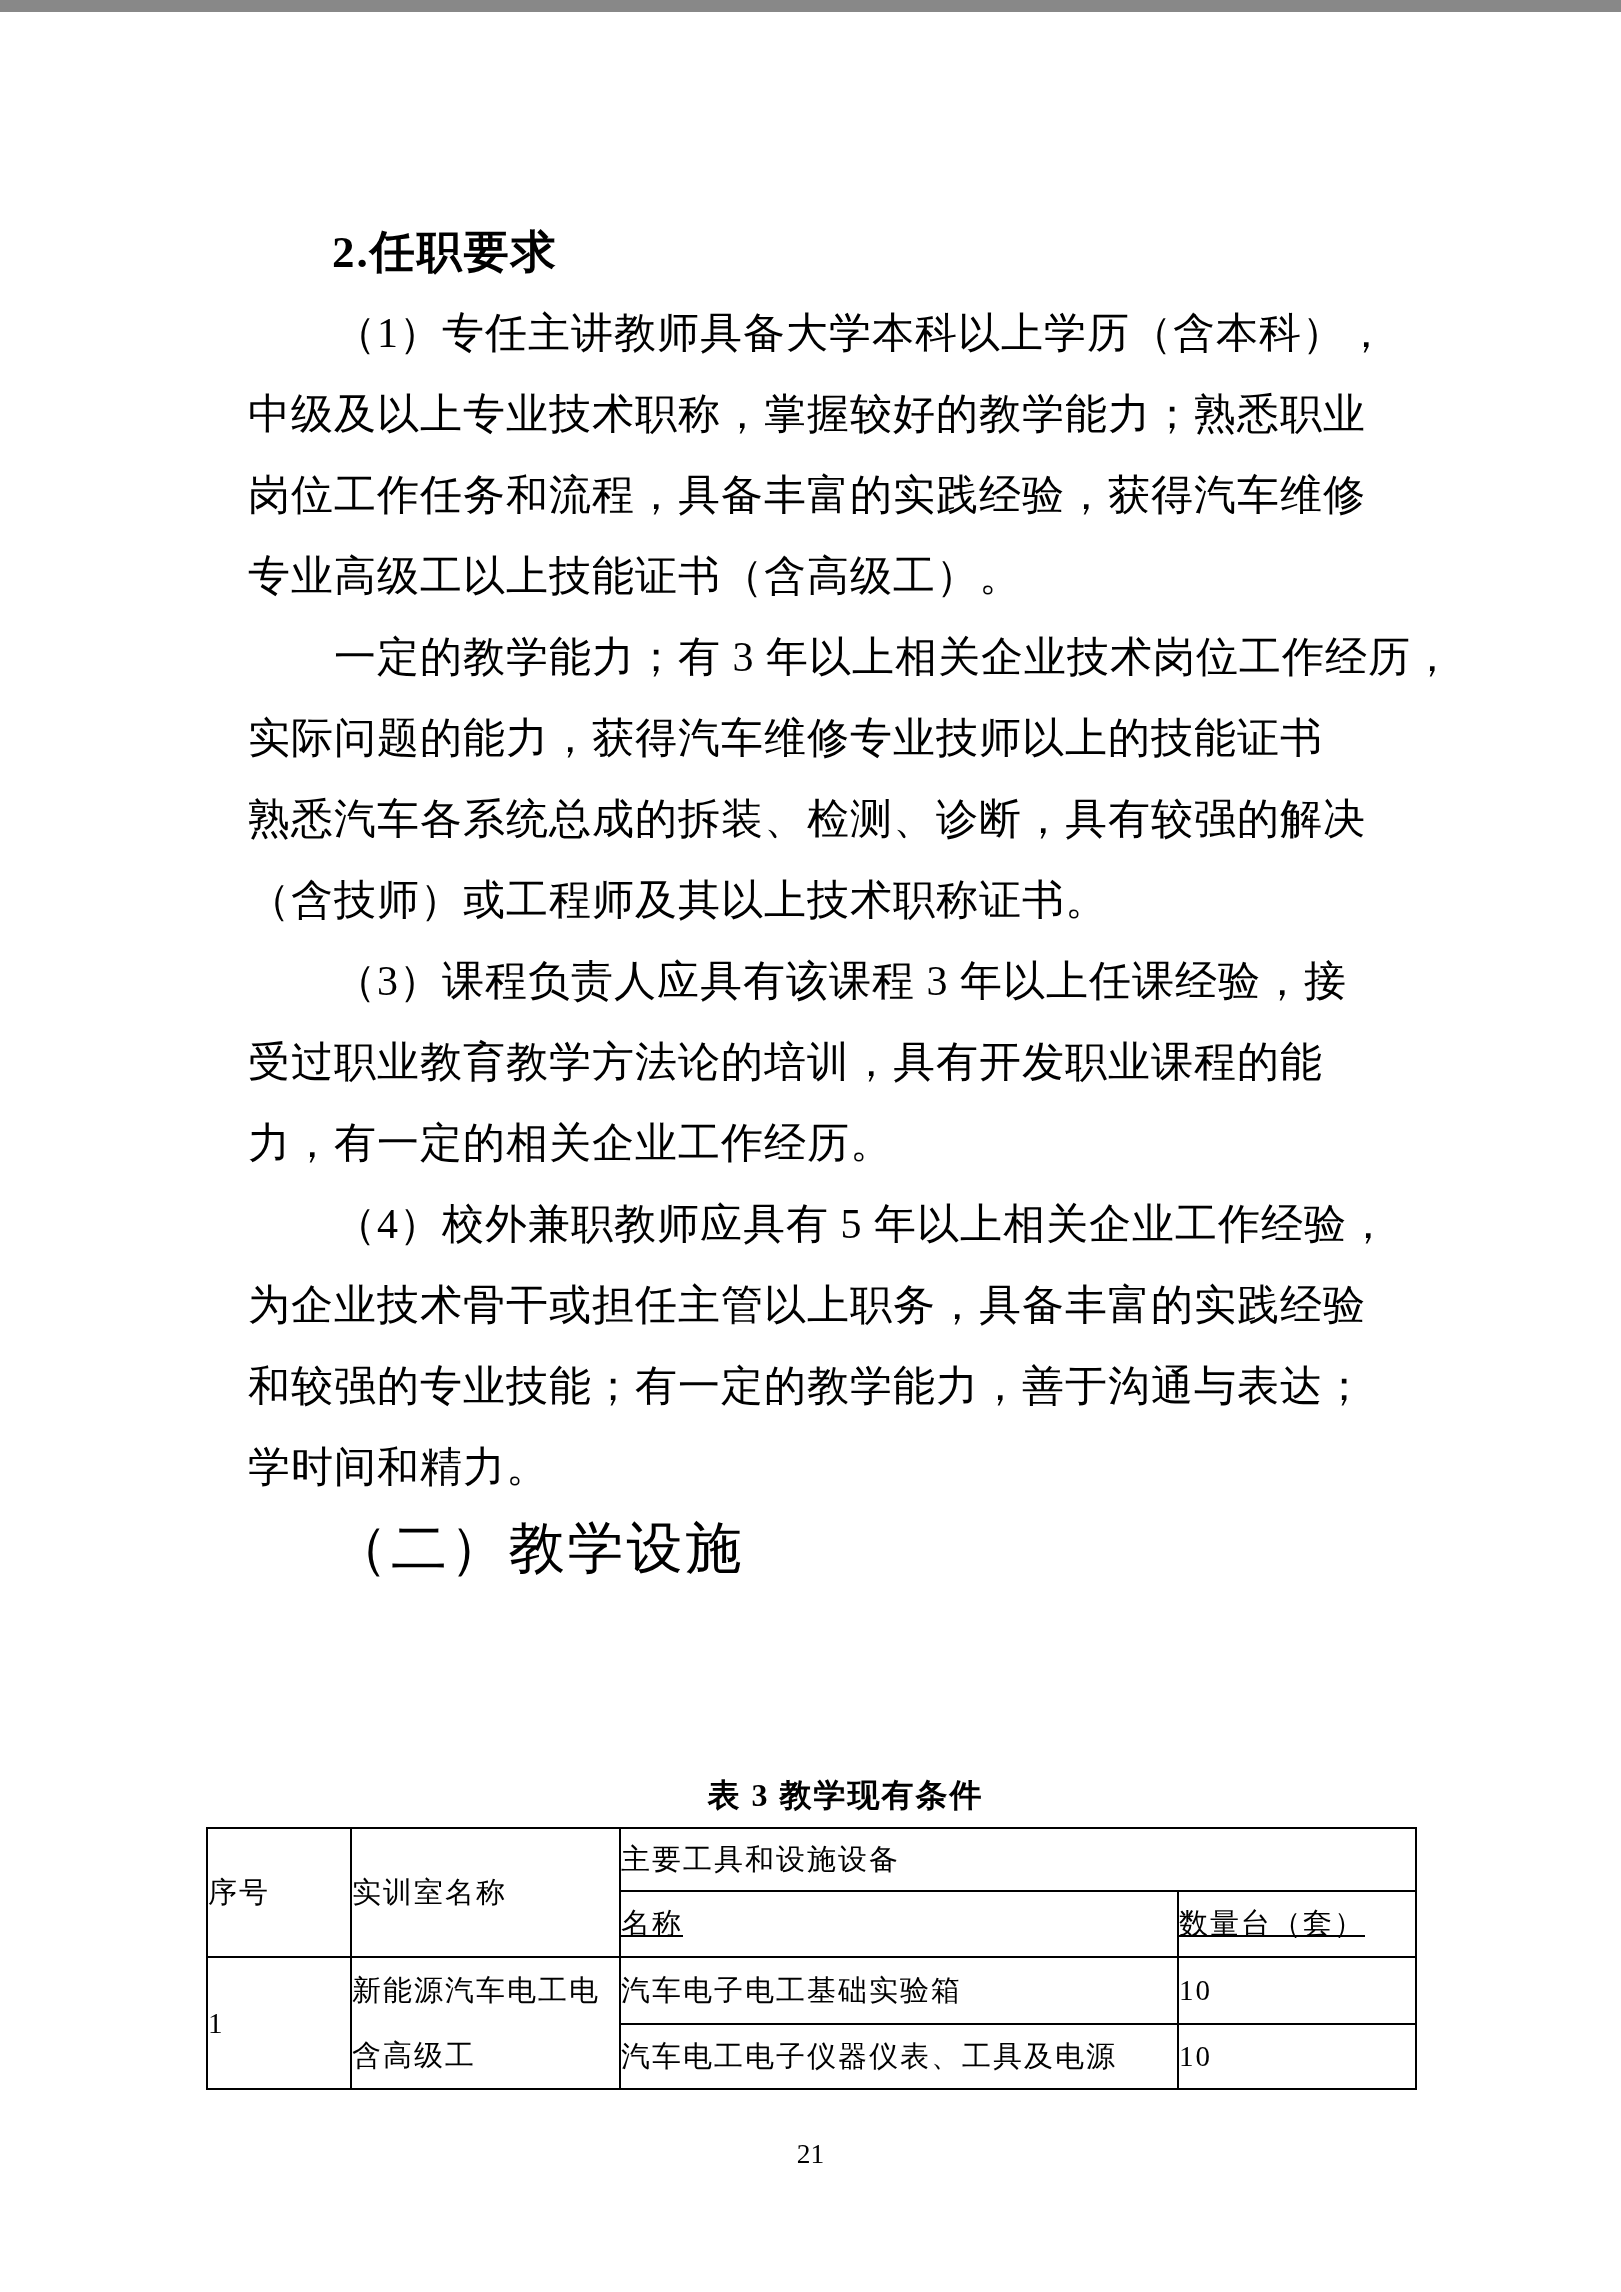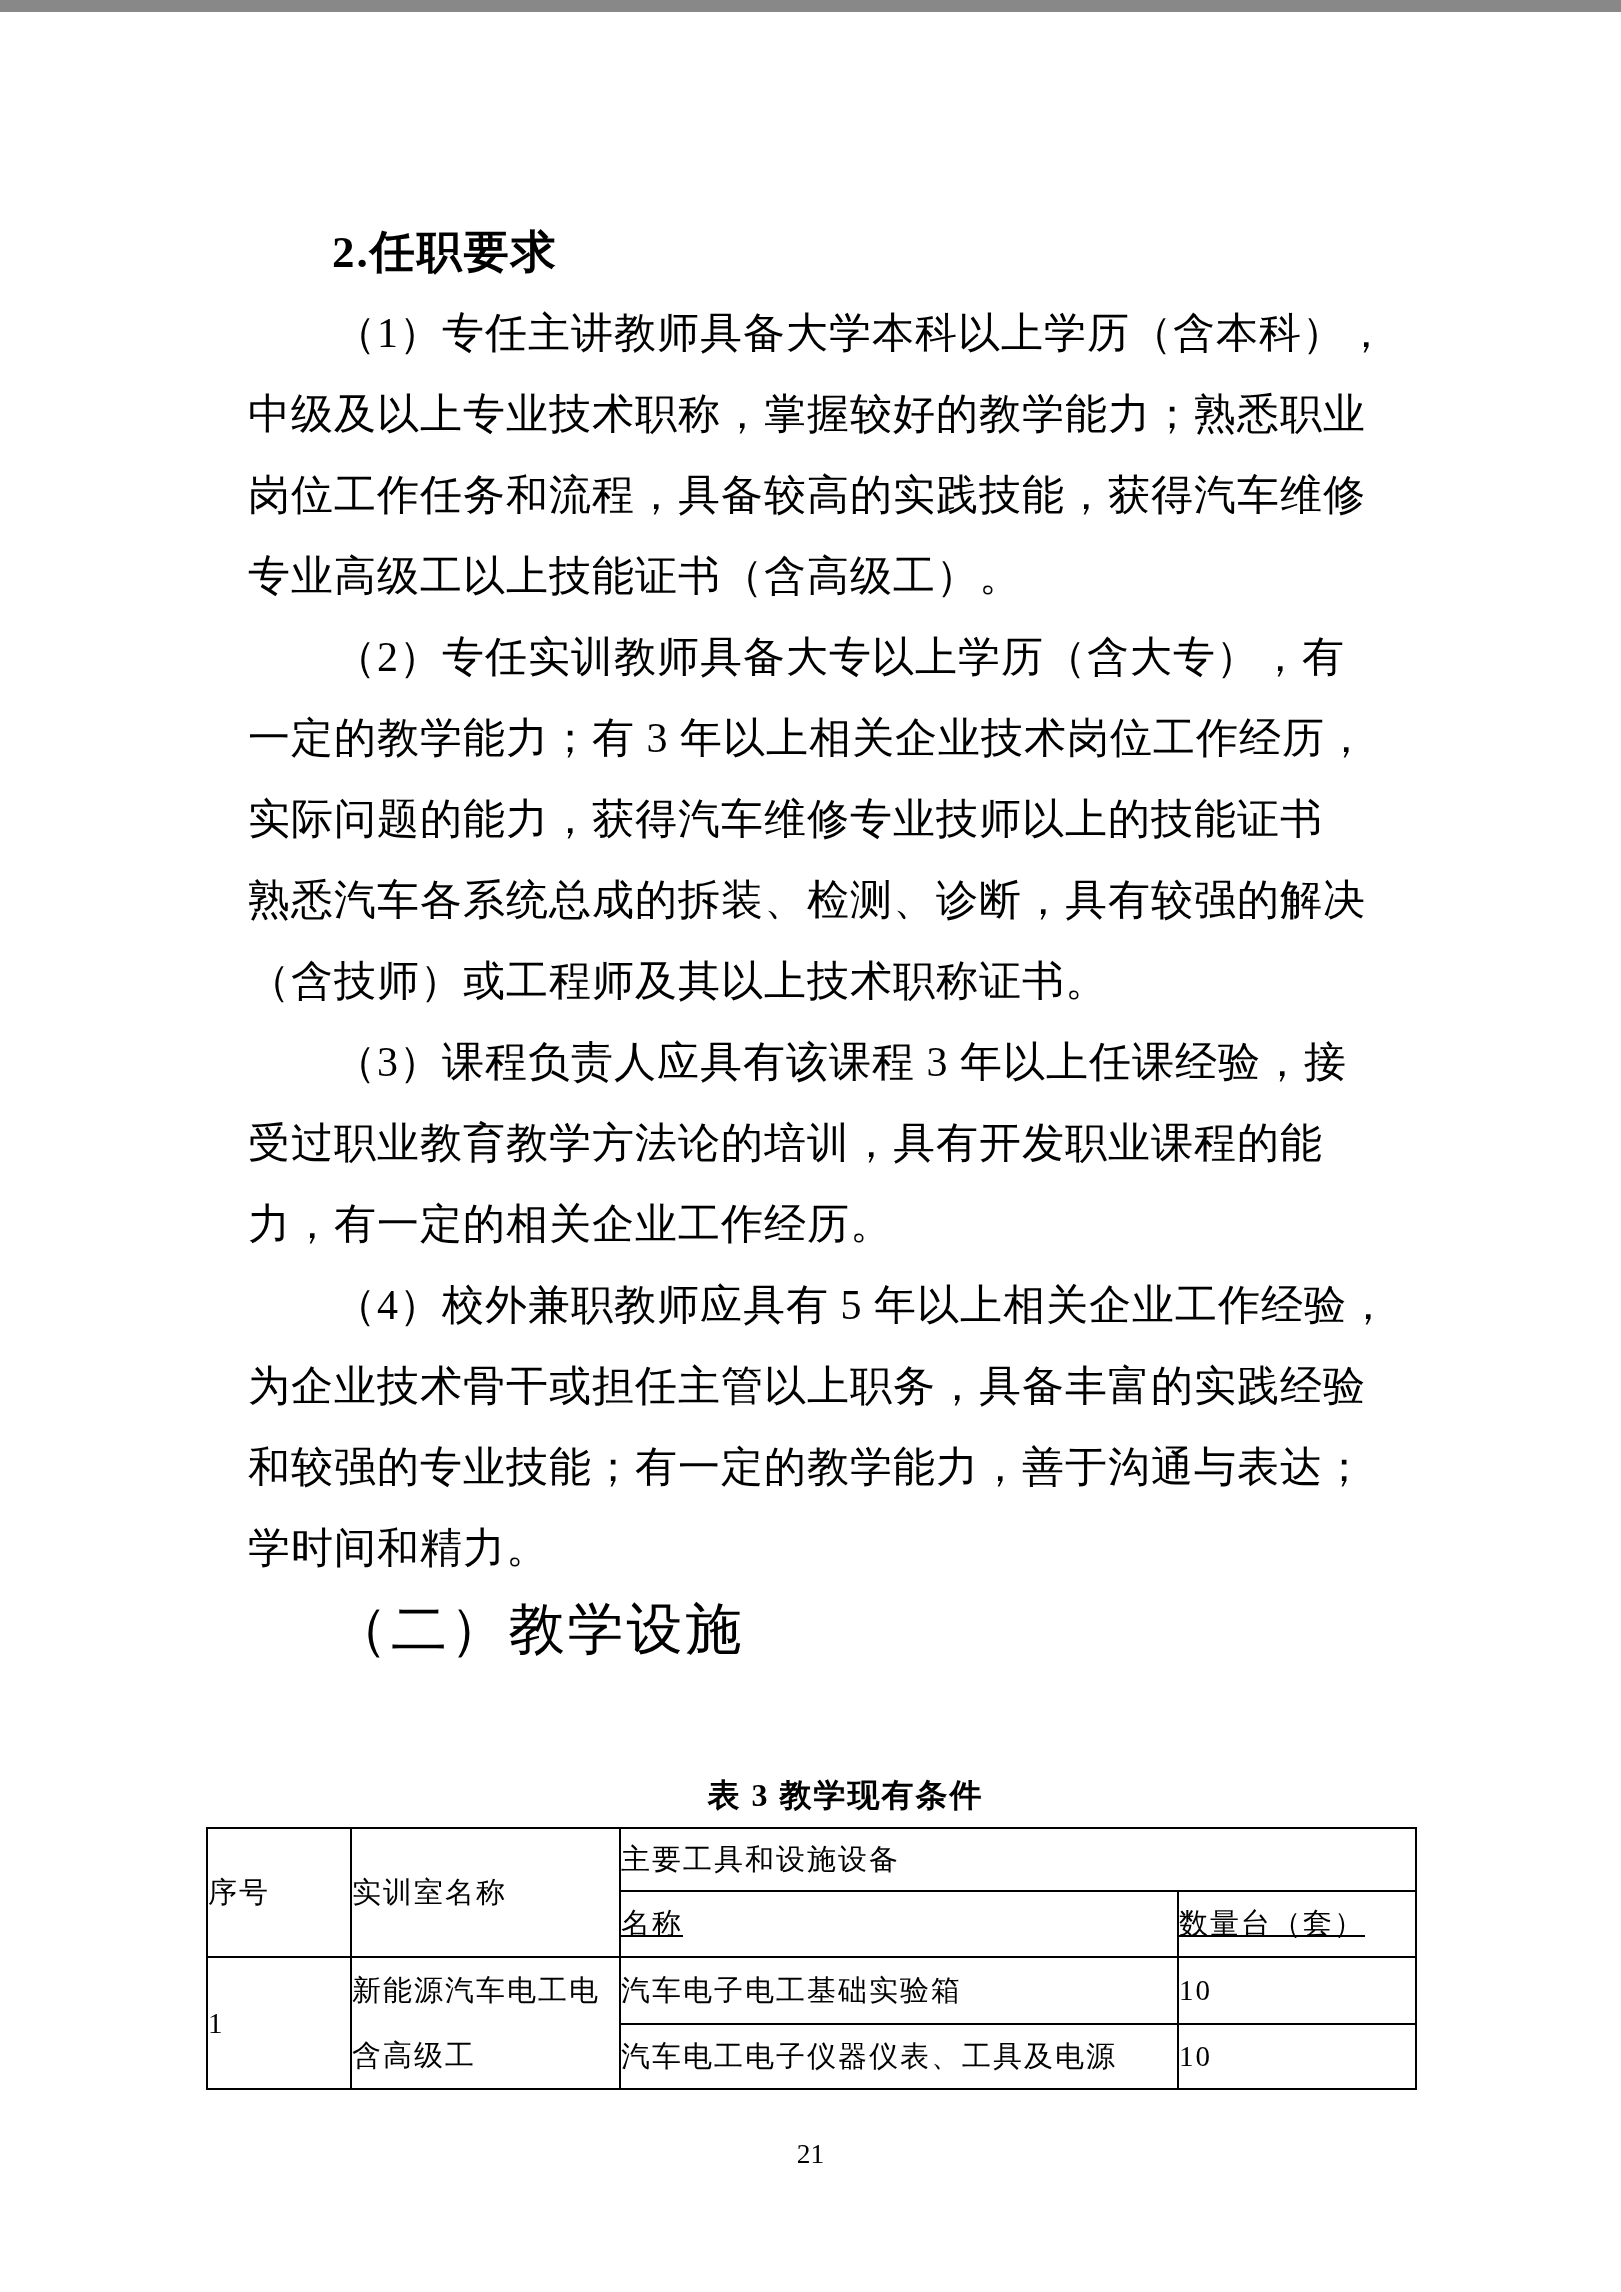--- a/index.html
+++ b/index.html
@@ -95,27 +95,26 @@
 
 <div class="page">
 
   <div class="content">
     <div class="line heading1">2.任职要求</div>
 
     <div class="para">
 
     <div class="line">（1）专任主讲教师具备大学本科以上学历（含本科），</div>
         <div class="line">中级及以上专业技术职称，掌握较好的教学能力；熟悉职业</div>
-        <div class="line">岗位工作任务和流程，具备较高的实践技能，获得汽车维修</div>
+        <div class="line">岗位工作任务和流程，具备丰富的实践经验，获得汽车维修</div>
         <div class="line">专业高级工以上技能证书（含高级工）。</div>
       </div>
 
     <div class="para">
 
-    <div class="line">（2）专任实训教师具备大专以上学历（含大专），有</div>
         <div class="line">一定的教学能力；有 3 年以上相关企业技术岗位工作经历，</div>
         <div class="line">实际问题的能力，获得汽车维修专业技师以上的技能证书</div>
         <div class="line">熟悉汽车各系统总成的拆装、检测、诊断，具有较强的解决</div>
         <div class="line">（含技师）或工程师及其以上技术职称证书。</div>
       </div>
 
     <div class="para">
 
     <div class="line">（3）课程负责人应具有该课程 3 年以上任课经验，接</div>
         <div class="line">受过职业教育教学方法论的培训，具有开发职业课程的能</div>

